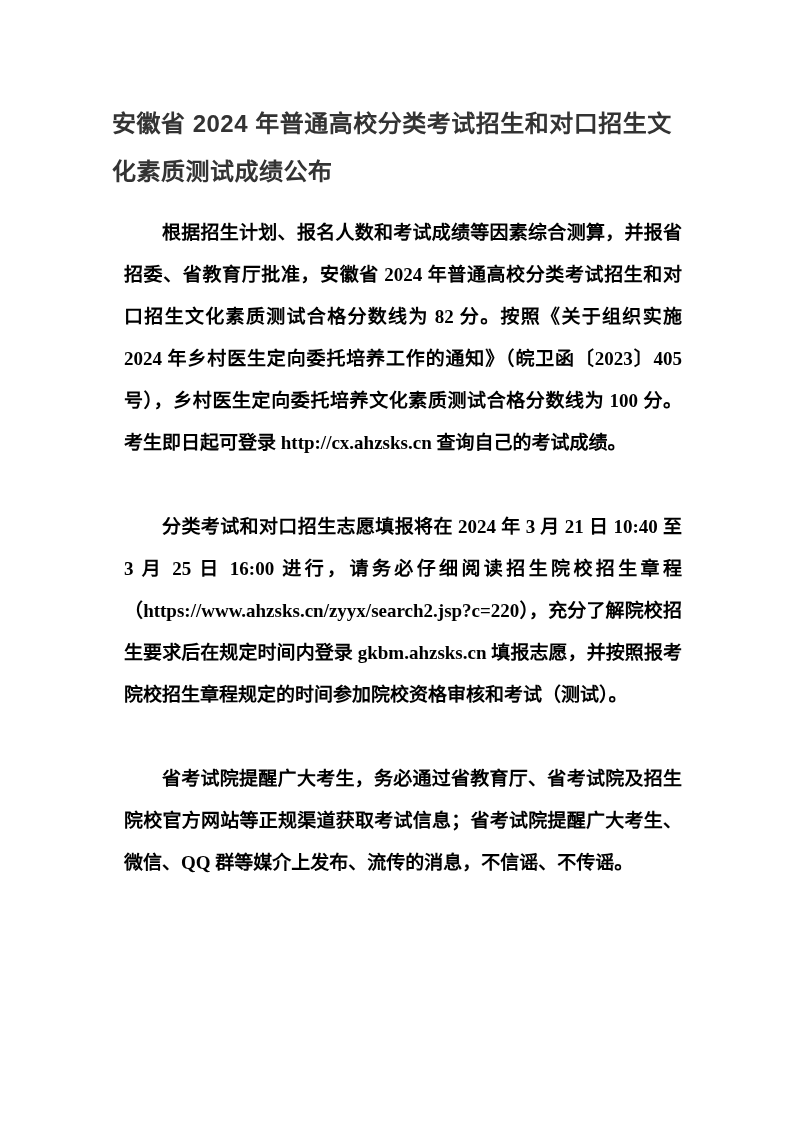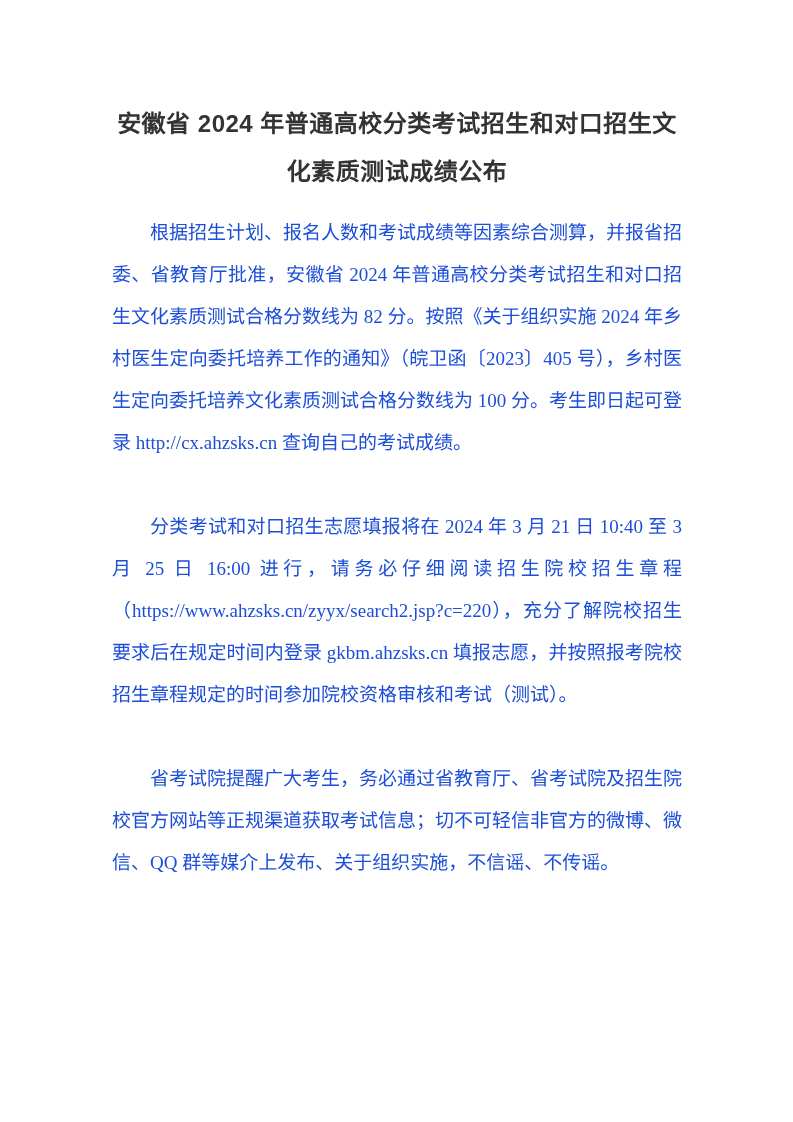--- a/index.html
+++ b/index.html
@@ -19,40 +19,41 @@
     left: 112px;
     top: 100px;
     width: 570px;
   }
   .doc-title {
     font-family: "Liberation Sans", sans-serif;
     font-size: 24px;
     line-height: 48px;
     font-weight: 600;
     color: #333333;
-    text-align: center;
+    text-align: left;
     margin: 0 0 16px 0;
     letter-spacing: 0.5px;
   }
   .para {
     font-family: "Liberation Serif", serif;
     font-size: 19px;
     line-height: 42px;
-    color: #1d4ed8;
+    color: #000000;
     text-align: justify;
     text-indent: 2em;
-    margin: 0 0 42px 0;
+    margin: 0 0 42px 12px;
+    font-weight: bold;
   }
   .para:last-child {
     margin-bottom: 0;
   }
 </style>
 </head>
 <body>
 
 <div class="page">
   <div class="content">
     <h1 class="doc-title">安徽省 2024 年普通高校分类考试招生和对口招生文化素质测试成绩公布</h1>
     <p class="para">根据招生计划、报名人数和考试成绩等因素综合测算，并报省招委、省教育厅批准，安徽省 2024 年普通高校分类考试招生和对口招生文化素质测试合格分数线为 82 分。按照《关于组织实施 2024 年乡村医生定向委托培养工作的通知》（皖卫函〔2023〕405 号），乡村医生定向委托培养文化素质测试合格分数线为 100 分。考生即日起可登录 http://cx.ahzsks.cn 查询自己的考试成绩。</p>
     <p class="para">分类考试和对口招生志愿填报将在 2024 年 3 月 21 日 10:40 至 3 月 25 日 16:00 进行，请务必仔细阅读招生院校招生章程（https://www.ahzsks.cn/zyyx/search2.jsp?c=220），充分了解院校招生要求后在规定时间内登录 gkbm.ahzsks.cn 填报志愿，并按照报考院校招生章程规定的时间参加院校资格审核和考试（测试）。</p>
-    <p class="para">省考试院提醒广大考生，务必通过省教育厅、省考试院及招生院校官方网站等正规渠道获取考试信息；切不可轻信非官方的微博、微信、QQ 群等媒介上发布、关于组织实施，不信谣、不传谣。</p>
+    <p class="para">省考试院提醒广大考生，务必通过省教育厅、省考试院及招生院校官方网站等正规渠道获取考试信息；省考试院提醒广大考生、微信、QQ 群等媒介上发布、流传的消息，不信谣、不传谣。</p>
   </div>
 </div>
 
 </body></html>

